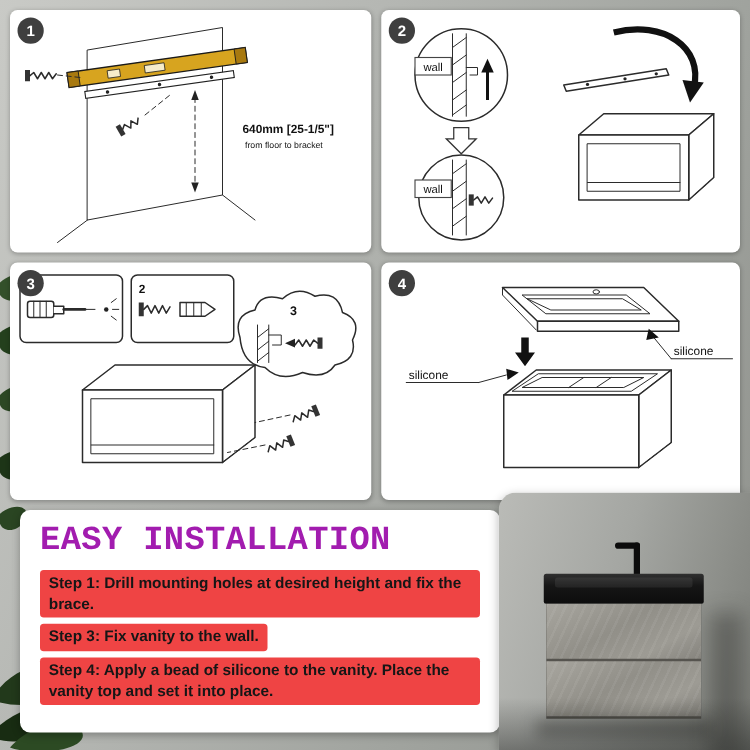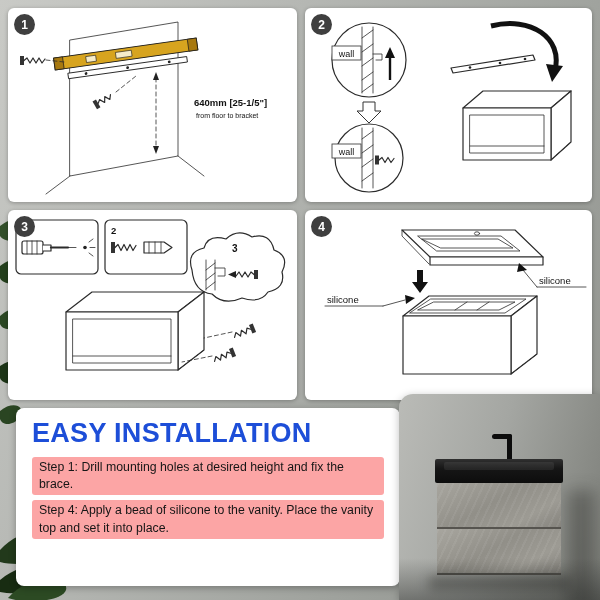--- a/index.html
+++ b/index.html
@@ -28,25 +28,25 @@
   .dash{stroke-dasharray:4 3;}
   .t{font-family:"Liberation Sans",sans-serif;fill:#111;}
   .tb{font-weight:bold;}
   
   .card{
     position:absolute;left:16px;top:408px;width:384px;height:178px;z-index:3;
     background:#fff;border-radius:8px;box-shadow:0 2px 7px rgba(0,0,0,.3);
     padding:10px 16px 12px;box-sizing:border-box;
   }
   .card h1{
-    margin:0 0 8px;font-size:27px;font-weight:800;letter-spacing:.3px;color:#1d4ed8;
+    margin:0 0 8px;font-size:27px;font-weight:800;letter-spacing:.3px;color:#a21caf;font-family:Liberation Mono, monospace;
   }
   .step{
-    font-size:12.3px;font-weight:400;color:#161616;line-height:1.4;
-    background:#fca5a5;border-radius:3px;padding:2px 7px;margin-bottom:5px;
+    font-size:12.3px;font-weight:700;color:#161616;line-height:1.4;
+    background:#ef4444;border-radius:3px;padding:2px 7px;margin-bottom:5px;
     width:fit-content;max-width:100%;
   }
   
   .photo{
     position:absolute;left:399px;top:394px;width:201px;height:206px;z-index:3;
     border-top-left-radius:14px;overflow:hidden;box-shadow:0 2px 8px rgba(0,0,0,.25);
   }
   .photo-wall{position:absolute;inset:0;
     background:linear-gradient(105deg,#babbb7 0%,#a4a6a2 45%,#8a8c87 80%,#7c7e79 100%);}
   .floor-shadow{position:absolute;left:0;bottom:0;width:100%;height:42px;
@@ -252,20 +252,21 @@
         <path class="thin" d="M113 100 L194 100 L210 92 L129 92 Z"></path>
         <path class="thin" d="M150 100 L162 92 M172 100 L184 92"></path>
         <path class="thin dash" d="M206 164 L232 144"></path>
       </g>
     </svg>
   </div>
 
   <div class="card">
     <h1>EASY INSTALLATION</h1>
     <div class="step">Step 1: Drill mounting holes at desired height and fix the brace.</div>
+    <div class="step">Step 3: Fix vanity to the wall.</div>
     <div class="step">Step 4: Apply a bead of silicone to the vanity. Place the vanity top and set it into place.</div>
   </div>
 
   <div class="photo">
     <div class="photo-wall"></div>
     <div class="cab-shadow"></div>
     <div class="vanity">
       <div class="faucet-stalk"></div>
       <div class="faucet-spout"></div>
       <div class="countertop"></div>

